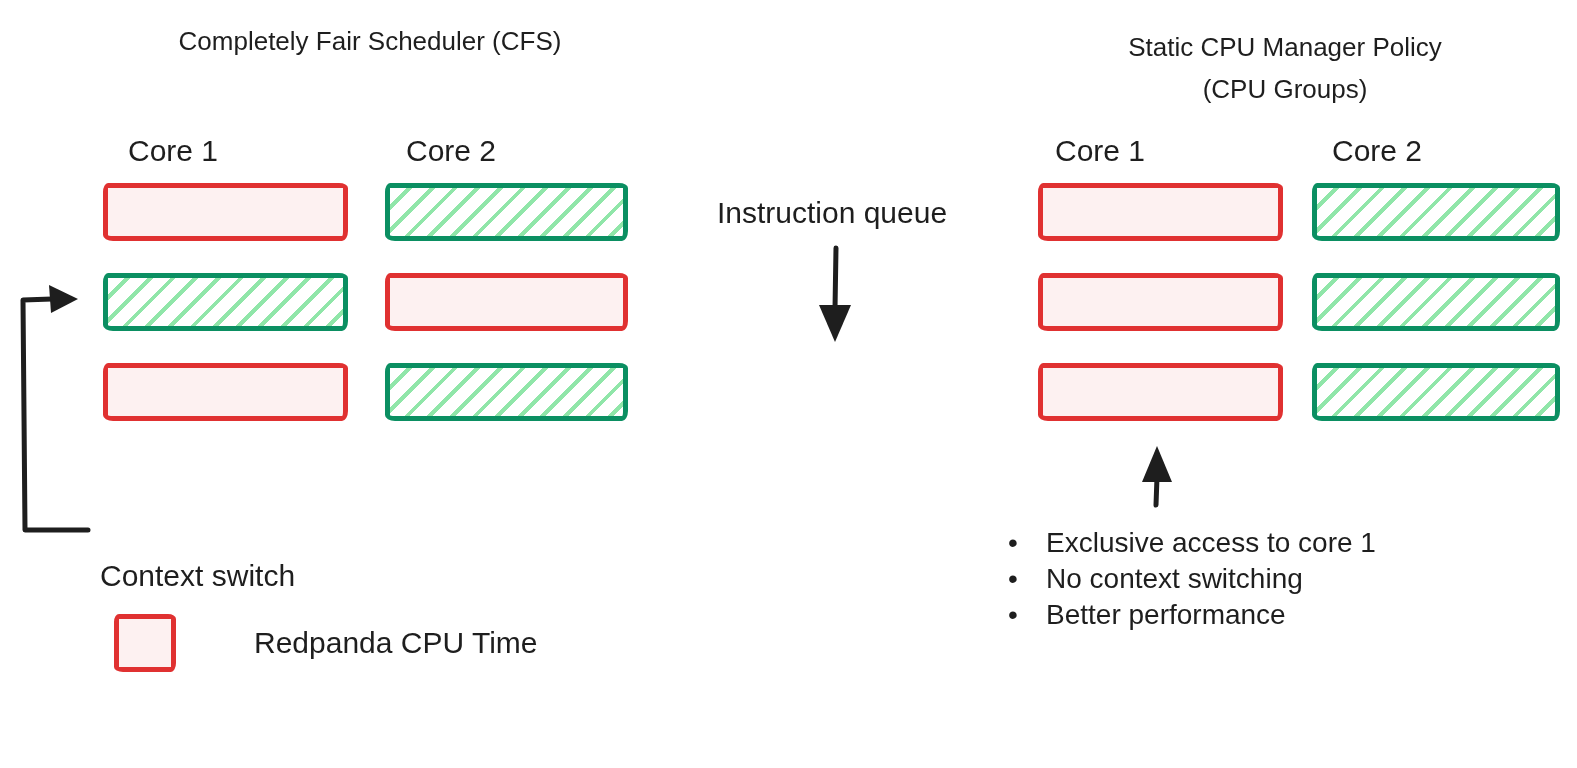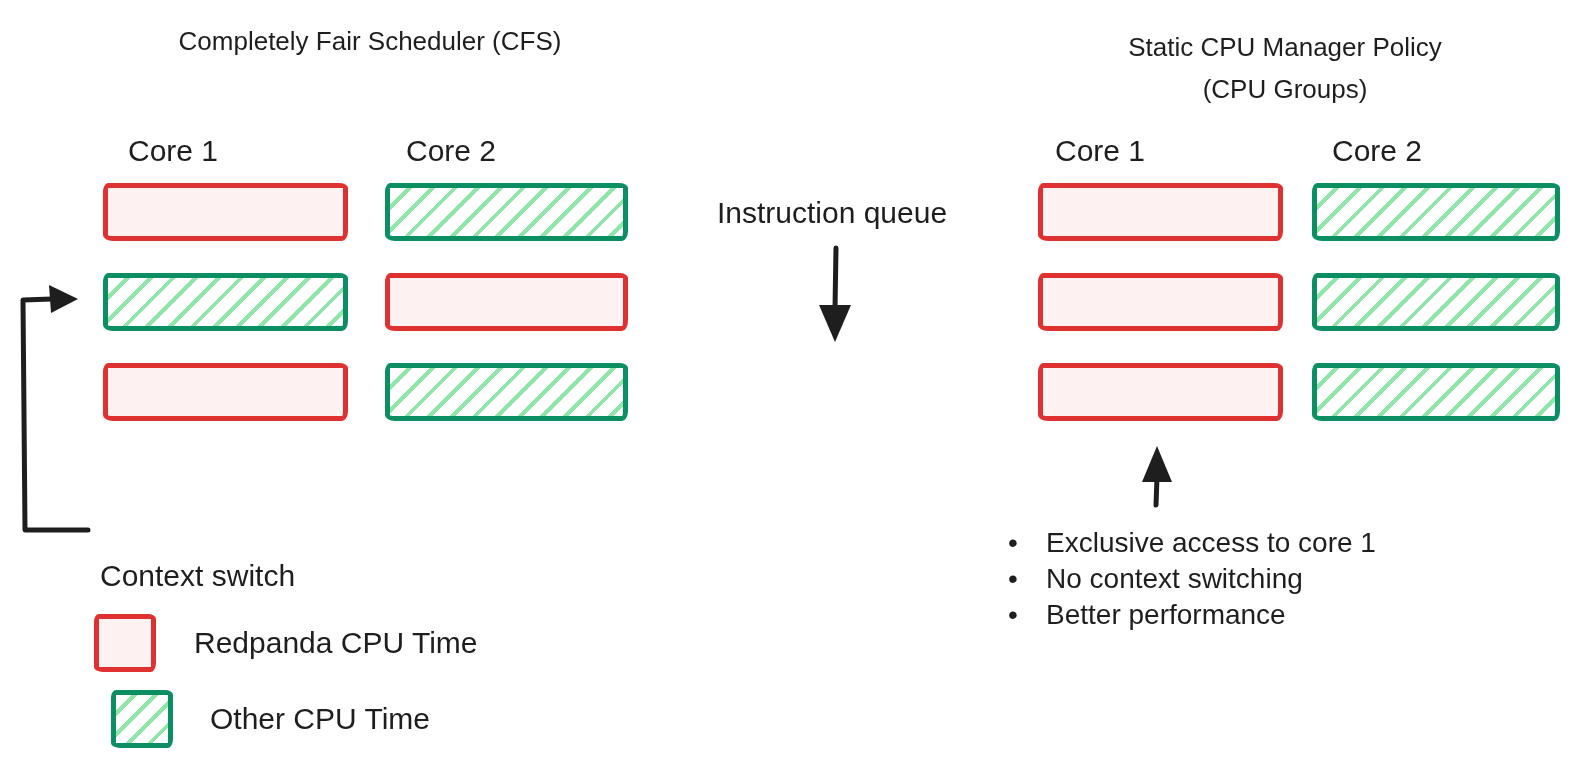--- a/index.html
+++ b/index.html
@@ -81,27 +81,23 @@
       <div class="slot redpanda"></div>
     </div>
   <div class="abs slot-col" style="left:385px;top:183px;width:243px;">
       <div class="slot other"></div>
       <div class="slot redpanda"></div>
       <div class="slot other"></div>
     </div>
 
   <div class="abs label-text" style="left:100px;top:517px;margin-top:42px;">Context switch</div>
 
-  <div class="abs legend-row" style="left:94px;top:614px;">
+  <div class="abs legend-row" style="left:114px;top:614px;gap:40px;">
     <span class="swatch redpanda"></span>
     <span class="label-text" style="margin-left:38px;">Redpanda CPU Time</span>
-  </div>
-  <div class="abs legend-row" style="left:111px;top:690px;">
-    <span class="swatch other"></span>
-    <span class="label-text" style="margin-left:37px;">Other CPU Time</span>
   </div>
 
   <div class="abs title two-line" style="left:1035px;top:26px;width:500px;">
     <div>Static CPU Manager Policy</div>
     <div>(CPU Groups)</div>
   </div>
 
   <div class="abs label-text" style="left:682px;top:196px;width:300px;text-align:center;">Instruction queue</div>
 
   <div class="abs core-label" style="left:1055px;top:134px;width:200px;">Core 1</div>

